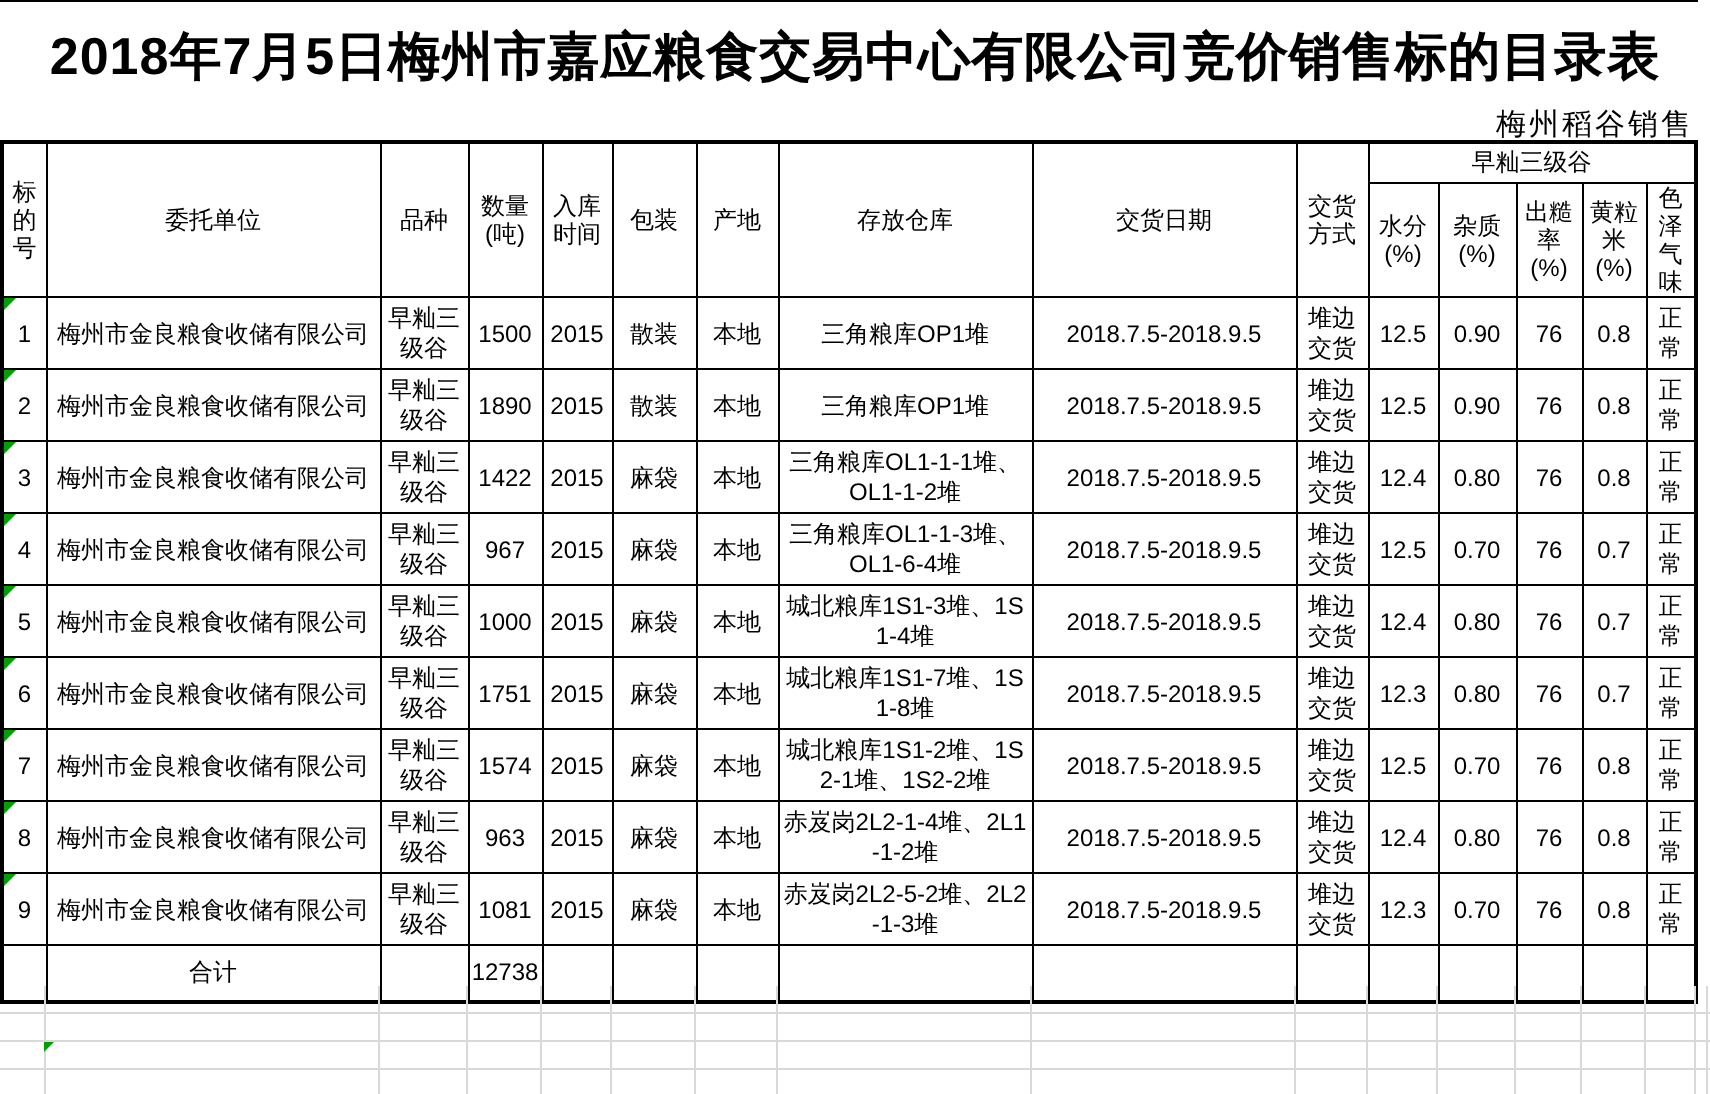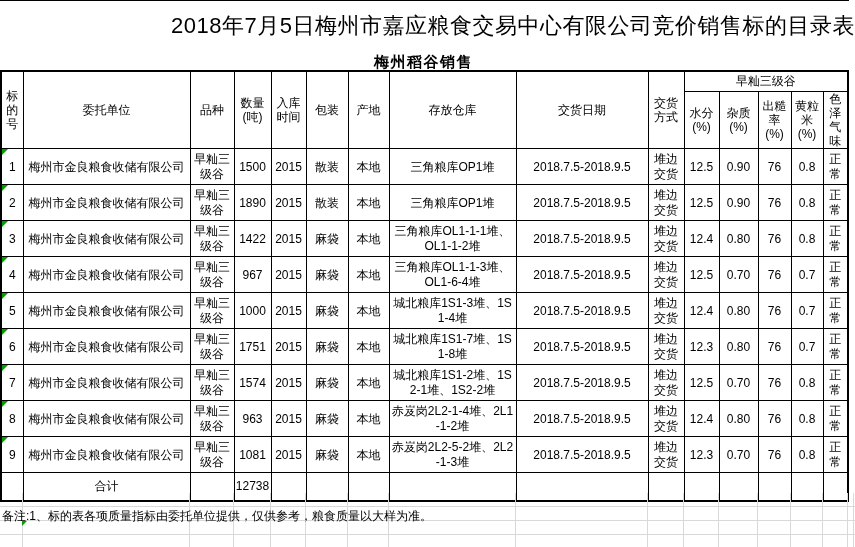--- a/index.html
+++ b/index.html
@@ -2,26 +2,26 @@
 <html><head>
 <meta charset="utf-8">
 <style>
   html,body { margin:0; padding:0; background:#fff; }
   .stage {
     position:relative; width:855px; height:547px; background:#ffffff;
     font-family:"Liberation Sans","DejaVu Sans",sans-serif; color:#000; overflow:hidden;
   }
   .topline { position:absolute; top:0; left:0; width:849px; height:1px; background:#000; }
   .title {
-    position:absolute; top:11px; left:0; width:855px; text-align:right;
-    font-size:22px; font-weight:normal; letter-spacing:0.5px; white-space:nowrap;
+    position:absolute; top:11px; left:0; width:855px; text-align:center;
+    font-size:26px; font-weight:bold; letter-spacing:0.5px; white-space:nowrap;
   }
   .section-title {
-    position:absolute; top:53px; left:0; width:847px; text-align:center;
-    font-size:15px; font-weight:bold; letter-spacing:1.5px;
+    position:absolute; top:53px; left:0; width:847px; text-align:right;
+    font-size:15px; font-weight:normal; letter-spacing:1.5px;
   }
   table.main {
     position:absolute; top:70px; left:0; width:847px;
     border-collapse:collapse; table-layout:fixed; border:2px solid #000;
   }
   .main th, .main td {
     border:1px solid #000; padding:0 1px; font-size:12px; font-weight:normal;
     text-align:center; vertical-align:middle; word-break:break-all;
     white-space:pre-line; line-height:1.18; overflow:hidden;
   }
@@ -290,15 +290,14 @@
       <div class="vgrid" style="left: 757px;"></div>
       <div class="vgrid" style="left: 790px;"></div>
       <div class="vgrid" style="left: 822px;"></div>
       <div class="vgrid" style="left: 847px;"></div>
       <div class="vgrid" style="left: 853px;"></div>
       <div class="hgrid" style="top: 506px;"></div>
       <div class="hgrid" style="top: 520px;"></div>
       <div class="hgrid" style="top: 534px;"></div>
     </div>
 
-  <div class="note" style="left:2px; top:508px;">备注:1、标的表各项质量指标由委托单位提供，仅供参考，粮食质量以大样为准。</div>
   <div class="note-tri" style="left:22px; top:521px;"></div>
 </div>
 
 </body></html>

